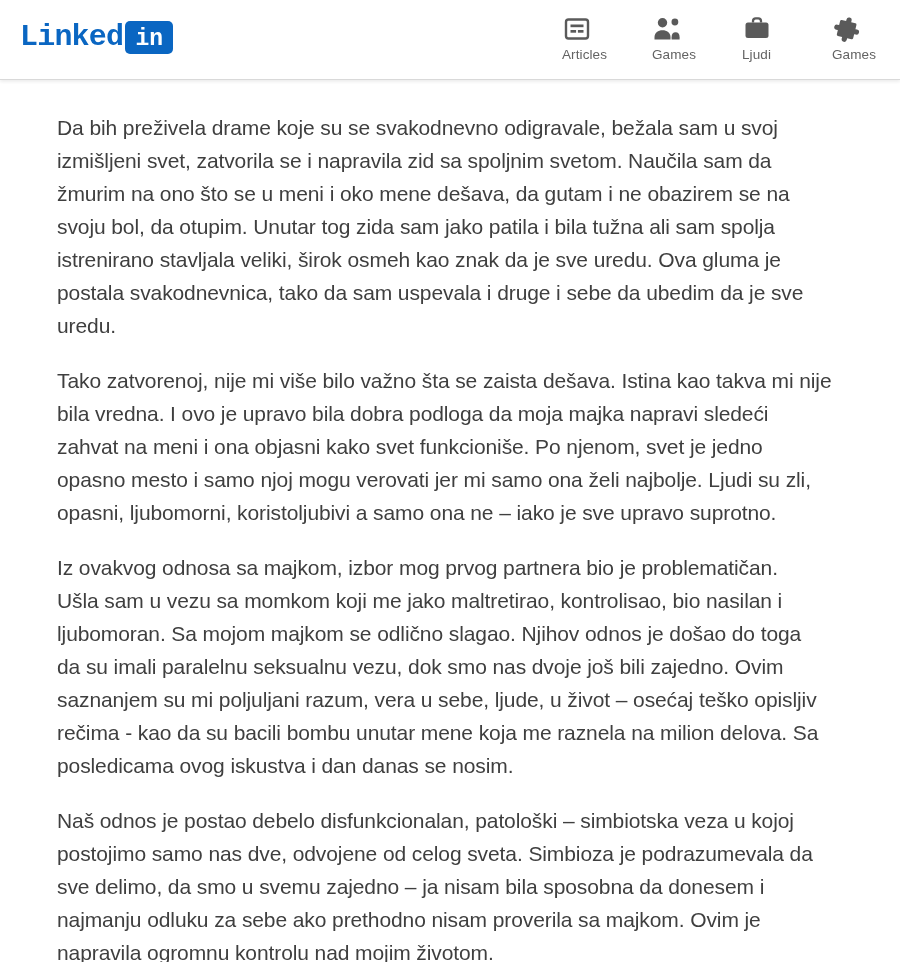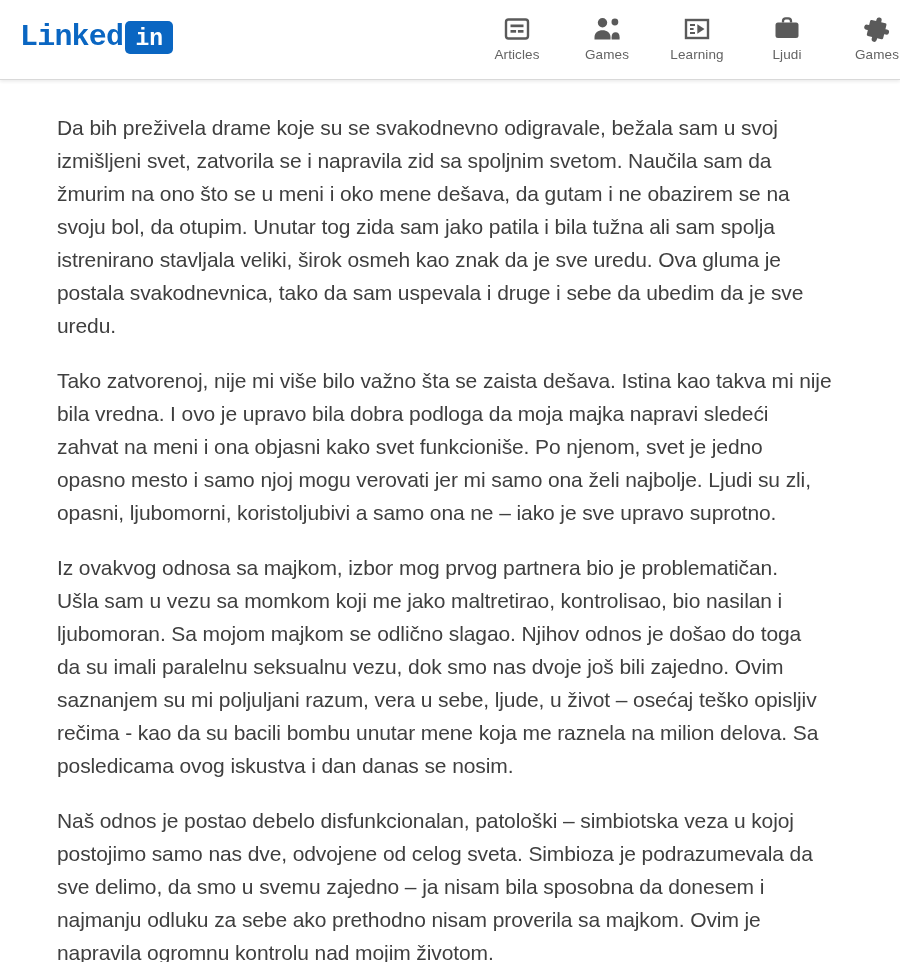--- a/index.html
+++ b/index.html
@@ -48,21 +48,20 @@
   }
   .nav {
     position: absolute;
     right: -22px; top: 13px;
     display: flex;
   }
   .nav-item {
     width: 90px;
     display: flex;
     flex-direction: column;
-    align-items: center;
     cursor: pointer;
     color: #5a5a5a;
   }
   .nav-item .icon { height: 31px; display: flex; align-items: center; }
   .nav-item svg { display: block; }
   .nav-label {
     margin-top: 3px;
     font-size: 13.5px;
     color: #636363;
     letter-spacing: 0.1px;
@@ -110,30 +109,20 @@
         <svg width="30" height="30" viewBox="0 0 30 30" fill="#5a5a5a">
           <circle cx="10.5" cy="8.7" r="4.7"></circle>
           <path d="M2.5 25.5 v-2.6 c0-4.2 3.6-6.7 8-6.7 s8 2.5 8 6.7 v2.6 z"></path>
           <circle cx="22.9" cy="8" r="3.4"></circle>
           <path d="M19.6 25.5 v-2.2 c0-3.2 1.4-5 4-5 s4 1.8 4 5 v2.2 z"></path>
         </svg>
       </span>
       <span class="nav-label">Games</span>
     </div>
 
-    <div class="nav-item">
-      <span class="icon">
-        <svg width="30" height="30" viewBox="0 0 30 30">
-          <rect x="4" y="6" width="22" height="18" fill="none" stroke="#5a5a5a" stroke-width="2.4"></rect>
-          <path d="M8 11 h5 M8 15 h3.6 M8 19 h5" stroke="#5a5a5a" stroke-width="2.1" fill="none"></path>
-          <path d="M15.3 10.2 L22.5 15 L15.3 19.8 z" fill="#5a5a5a"></path>
-        </svg>
-      </span>
-      <span class="nav-label">Learning</span>
-    </div>
 
     <div class="nav-item">
       <span class="icon">
         <svg width="30" height="30" viewBox="0 0 30 30">
           <path d="M11 8.5 V7 c0-1.5 1.2-2.7 2.7-2.7 h2.6 c1.5 0 2.7 1.2 2.7 2.7 v1.5" fill="none" stroke="#5a5a5a" stroke-width="2.3"></path>
           <rect x="3.5" y="8.5" width="23" height="15.5" rx="2.5" fill="#5a5a5a"></rect>
         </svg>
       </span>
       <span class="nav-label">Ljudi</span>
     </div>

